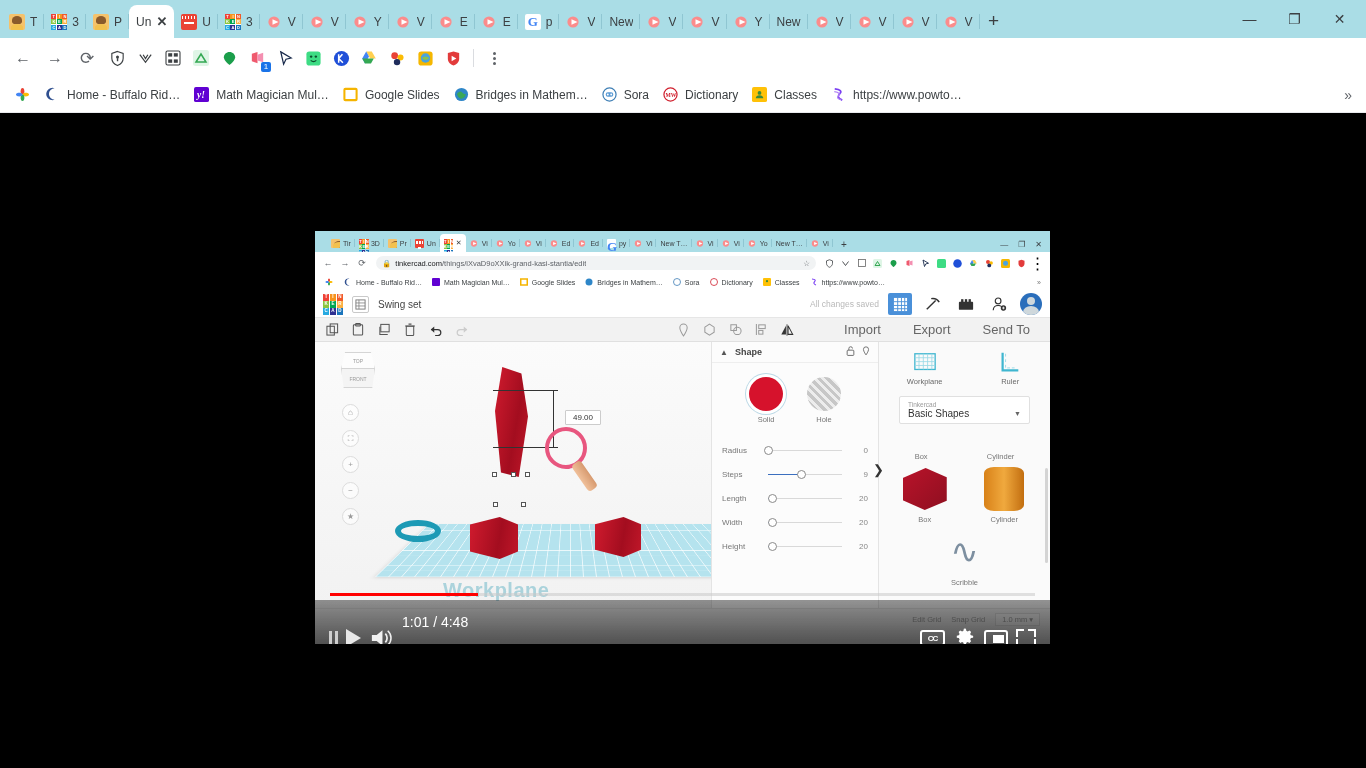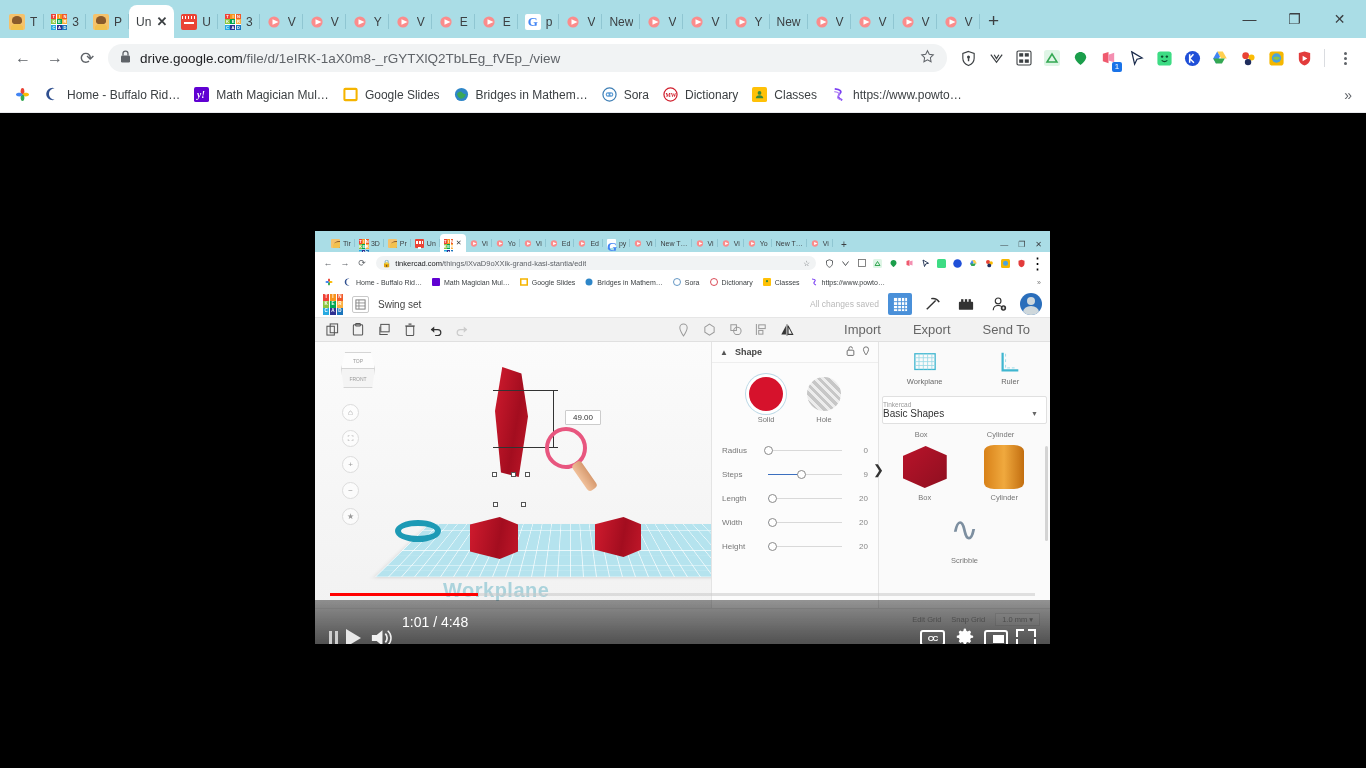--- a/index.html
+++ b/index.html
@@ -482,27 +482,27 @@
   }
 
   
   .tc-library {
     width: 172px; background: #fafafa; border-left: 1px solid #e4e4e4;
     display: flex; flex-direction: column;
   }
   .lib-top { display: flex; justify-content: space-around; padding: 9px 0 6px; }
   .lib-top-item { text-align: center; font-size: 7.5px; color: #6a6a6a; }
   .lib-select {
-    margin: 4px 3px 6px; background: #fff; border: 1px solid #e0e0e0; border-radius: 2px;
-    padding: 4px 0; position: relative;
+    margin: 4px 20px 6px; background: #fff; border: 1px solid #e0e0e0; border-radius: 2px;
+    padding: 4px 8px; position: relative;
   }
   .lib-select .sub { font-size: 6.5px; color: #9a9a9a; }
   .lib-select .main { font-size: 10px; color: #333; }
   .lib-select .car { position: absolute; right: 8px; top: 13px; font-size: 7px; color: #666; }
-  .lib-grid { flex: 1 1 auto; padding: 0 6px; position: relative; overflow: hidden; }
+  .lib-grid { flex: 1 1 auto; padding: 0 6px; position: relative; overflow: hidden; margin-top: 22px; }
   .lib-rowlabels { display: flex; justify-content: space-around; font-size: 7.5px; color: #777; margin-bottom: 2px; }
   .lib-row { display: flex; justify-content: space-around; align-items: flex-end; margin-bottom: 2px; }
   .lib-cell { width: 70px; text-align: center; font-size: 7.5px; color: #777; }
   .lib-thumb { height: 52px; display: flex; align-items: center; justify-content: center; }
   .cube3d {
     width: 44px; height: 42px;
     background: linear-gradient(135deg,#b9132a 0%, #8e0f20 100%);
     clip-path: polygon(0 24%, 52% 0, 100% 22%, 100% 78%, 50% 100%, 0 77%);
   }
   .cyl3d { width: 40px; height: 44px; background: linear-gradient(90deg,#d88118,#f0a93e,#c26e10); border-radius: 10px/6px; }
@@ -749,34 +749,20 @@
       <div class="winctrl">❐</div>
       <div class="winctrl">✕</div>
     </div>
   </div>
 
   <div class="toolbar">
     <div class="navbtn">←</div>
     <div class="navbtn">→</div>
     <div class="navbtn" style="font-size:17px">⟳</div>
 
-    <div class="omnibox">
-      <span class="lock">
-        <svg width="11" height="13" viewBox="0 0 11 13">
-            <rect x="1" y="5.5" width="9" height="7" rx="1.2" fill="#5f6368"></rect>
-            <path d="M3 5.5V3.6a2.5 2.5 0 0 1 5 0V5.5" stroke="#5f6368" stroke-width="1.3" fill="none"></path>
-          </svg>
-      </span>
-      <span class="url"><b>drive.google.com</b><span>/file/d/1eIRK-1aX0m8-_rGYTXlQ2TbLEg_fVEp_/view</span></span>
-      <span class="star">
-        <svg width="15" height="15" viewBox="0 0 16 16">
-            <path d="M8 1.8l1.9 3.9 4.3.6-3.1 3 .7 4.3L8 11.6l-3.8 2 .7-4.3-3.1-3 4.3-.6z" fill="none" stroke="#5f6368" stroke-width="1.1"></path>
-          </svg>
-      </span>
-    </div>
 
     <div class="ext">
       <svg width="17" height="17" viewBox="0 0 18 18">
           <path d="M9 1.5l6 2.2v5.1c0 3.6-2.6 6.4-6 7.7-3.4-1.3-6-4.1-6-7.7V3.7z" fill="none" stroke="#3c4043" stroke-width="1.2"></path>
           <circle cx="9" cy="7.5" r="1.6" fill="#3c4043"></circle>
           <rect x="8.3" y="8.6" width="1.5" height="3.3" fill="#3c4043"></rect>
         </svg>
     </div>
     <div class="ext">
       <svg width="17" height="17" viewBox="0 0 18 18">

